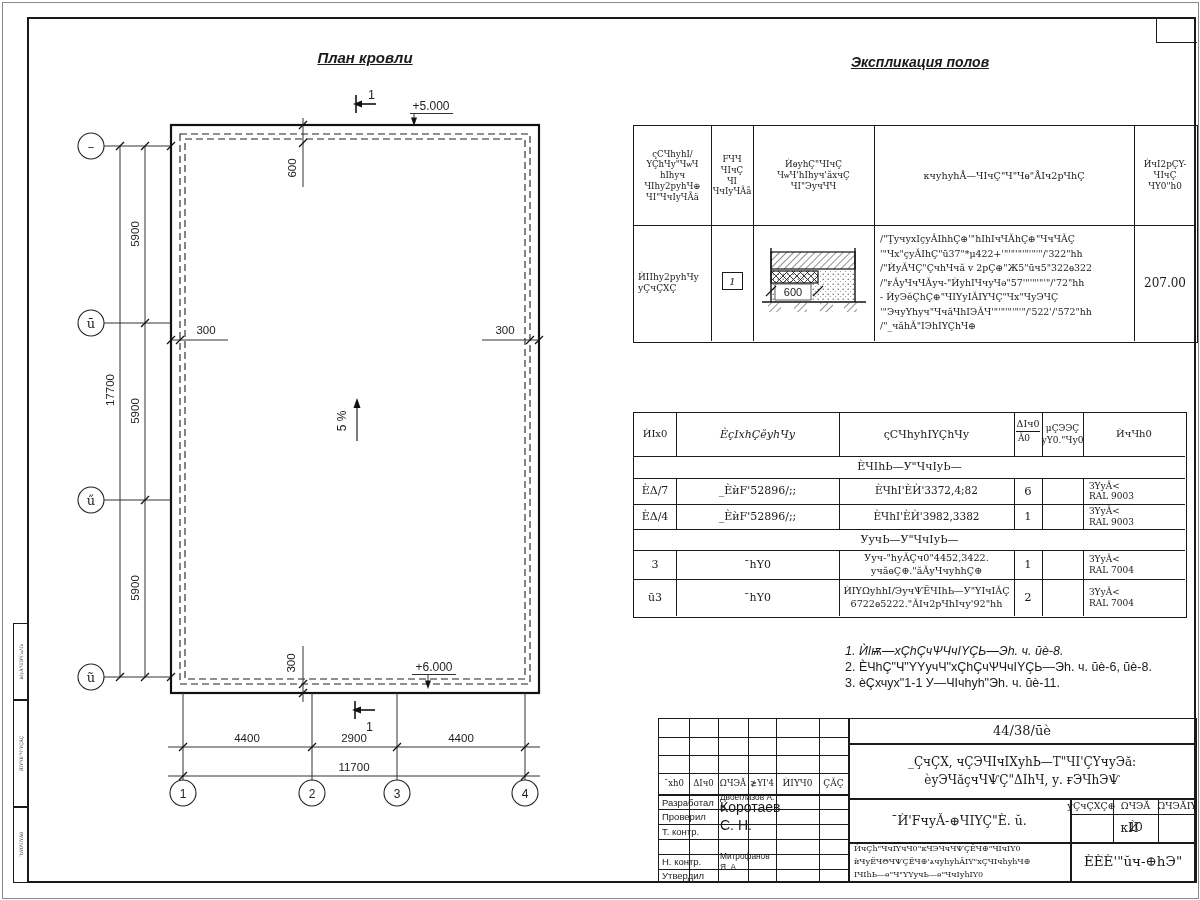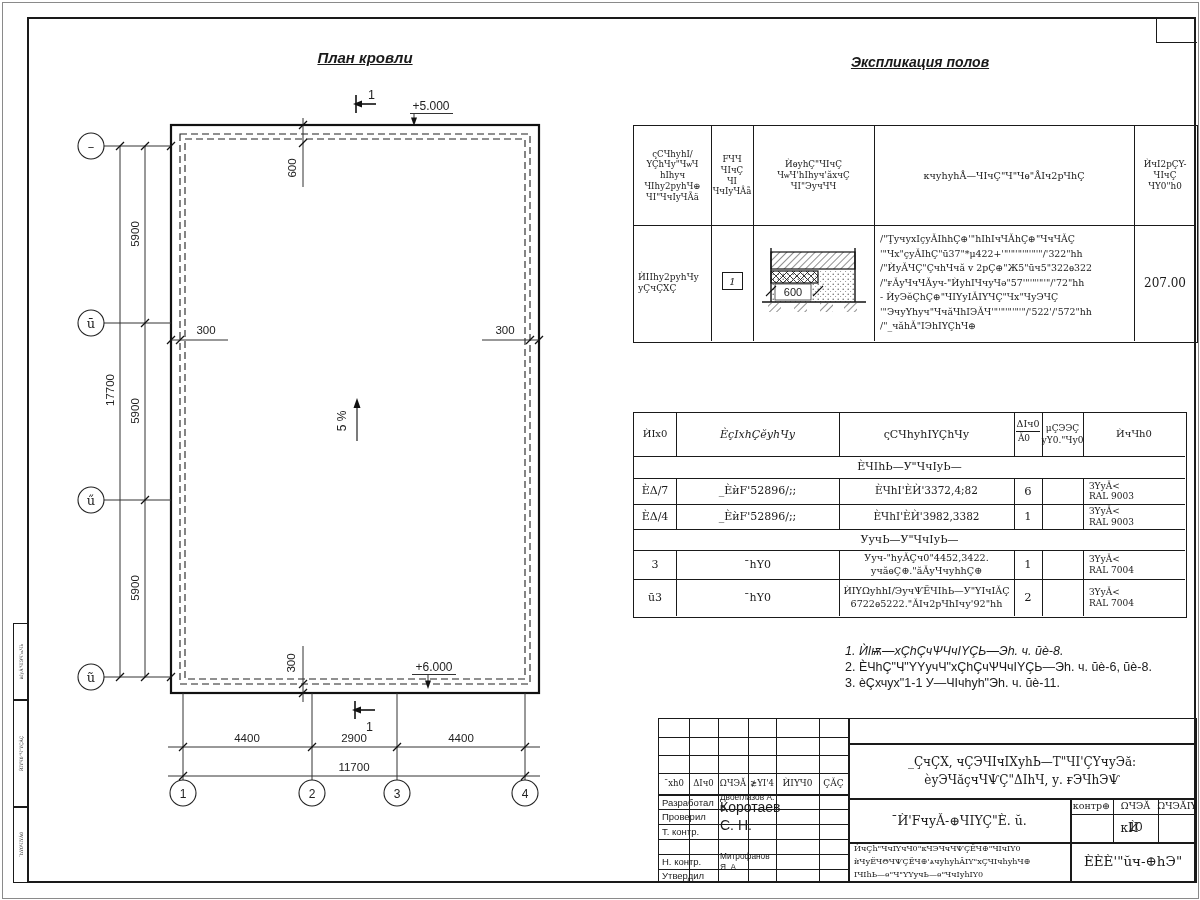--- a/index.html
+++ b/index.html
@@ -364,25 +364,26 @@
 
     <div class="hline" style="left:189px;top:24px;width:348px;height:2px;"></div>
     <div class="hline" style="left:189px;top:79px;width:348px;height:2px;"></div>
     <div class="hline" style="left:411px;top:123px;width:126px;height:2px;"></div>
     <div class="hline" style="left:189px;top:123px;width:222px;height:2px;"></div>
     <div class="vline" style="left:411px;top:79px;height:83px;width:2px;"></div>
     <div class="vline" style="left:454px;top:79px;height:44px;"></div>
     <div class="vline" style="left:499px;top:79px;height:44px;"></div>
     <div class="hline" style="left:411px;top:95px;width:126px;"></div>
 
+    <div class="cell serif" style="left:189px;top:0;width:348px;height:24px;font-size:13px;">44/38/ūè</div>
     <div class="cell serif" style="left:189px;top:26px;width:348px;height:53px;font-size:12px;line-height:1.45;">_ÇчÇХ, чÇЭЧIчIХуhЬ—Т"ЧI'ÇYчуЭă:
 èуЭЧăçчЧѰÇ"ΔIhЧ, у. ғЭЧhЭѰ</div>
     <div class="cell serif" style="left:189px;top:81px;width:222px;height:42px;font-size:12.5px;">¯Ѝ'FчуǍ-⊕ЧIYÇ"È. ŭ.</div>
 
-    <div class="cell serif" style="left:411px;top:79px;width:43px;height:16px;font-size:9.5px;">контр⊕</div>
+    <div class="cell serif" style="left:411px;top:79px;width:43px;height:16px;font-size:9.5px;">уÇчÇХÇ⊕</div>
     <div class="cell serif" style="left:454px;top:79px;width:45px;height:16px;font-size:9.5px;">ΩЧЭĂ</div>
     <div class="cell serif" style="left:499px;top:79px;width:38px;height:16px;font-size:9.5px;">ΩЧЭĂIY</div>
     <div class="cell serif" style="left:411px;top:95px;width:43px;height:28px;font-size:12px;margin-left:38px;">кЍ</div>
     <div class="cell sans" style="left:454px;top:95px;width:45px;height:28px;font-size:12.5px;">10</div>
     <div class="cell sans" style="left:499px;top:95px;width:38px;height:28px;font-size:12.5px;"></div>
 
     <div class="cell serif left" style="left:195px;top:125px;width:214px;height:37px;font-size:8px;line-height:1.6;">ЍчÇh"ЧчIYчЧ0"кЧЭЧчЧѰÇЁЧ⊕"ЧIчIY0
 ѝЧуЁЧΘЧѰÇЁЧ⊕'ѧчуhуhǍIY"хÇЧIчhуhЧ⊕
 IЧIhЬ—ѳ"Ч"YYучЬ—ѳ"ЧчIуhIY0</div>
     <div class="cell serif" style="left:411px;top:123px;width:126px;height:39px;font-size:13.5px;">ÈÈÈ'"ŭч-⊕hЭ"</div>

